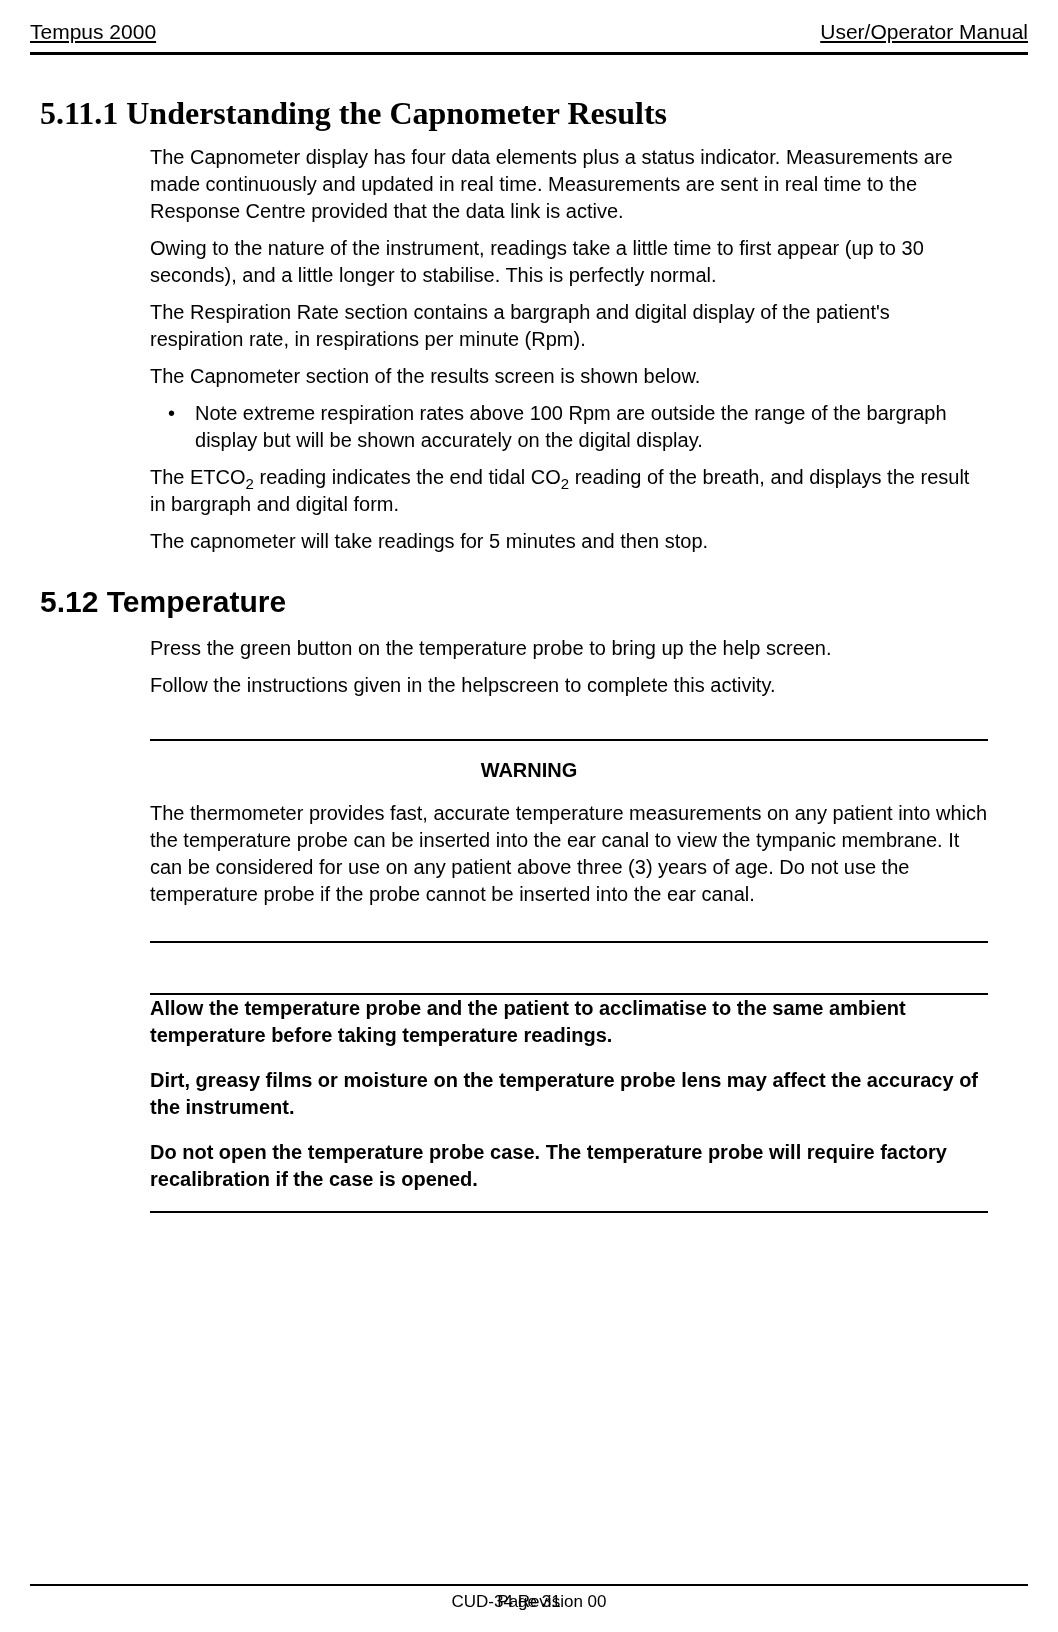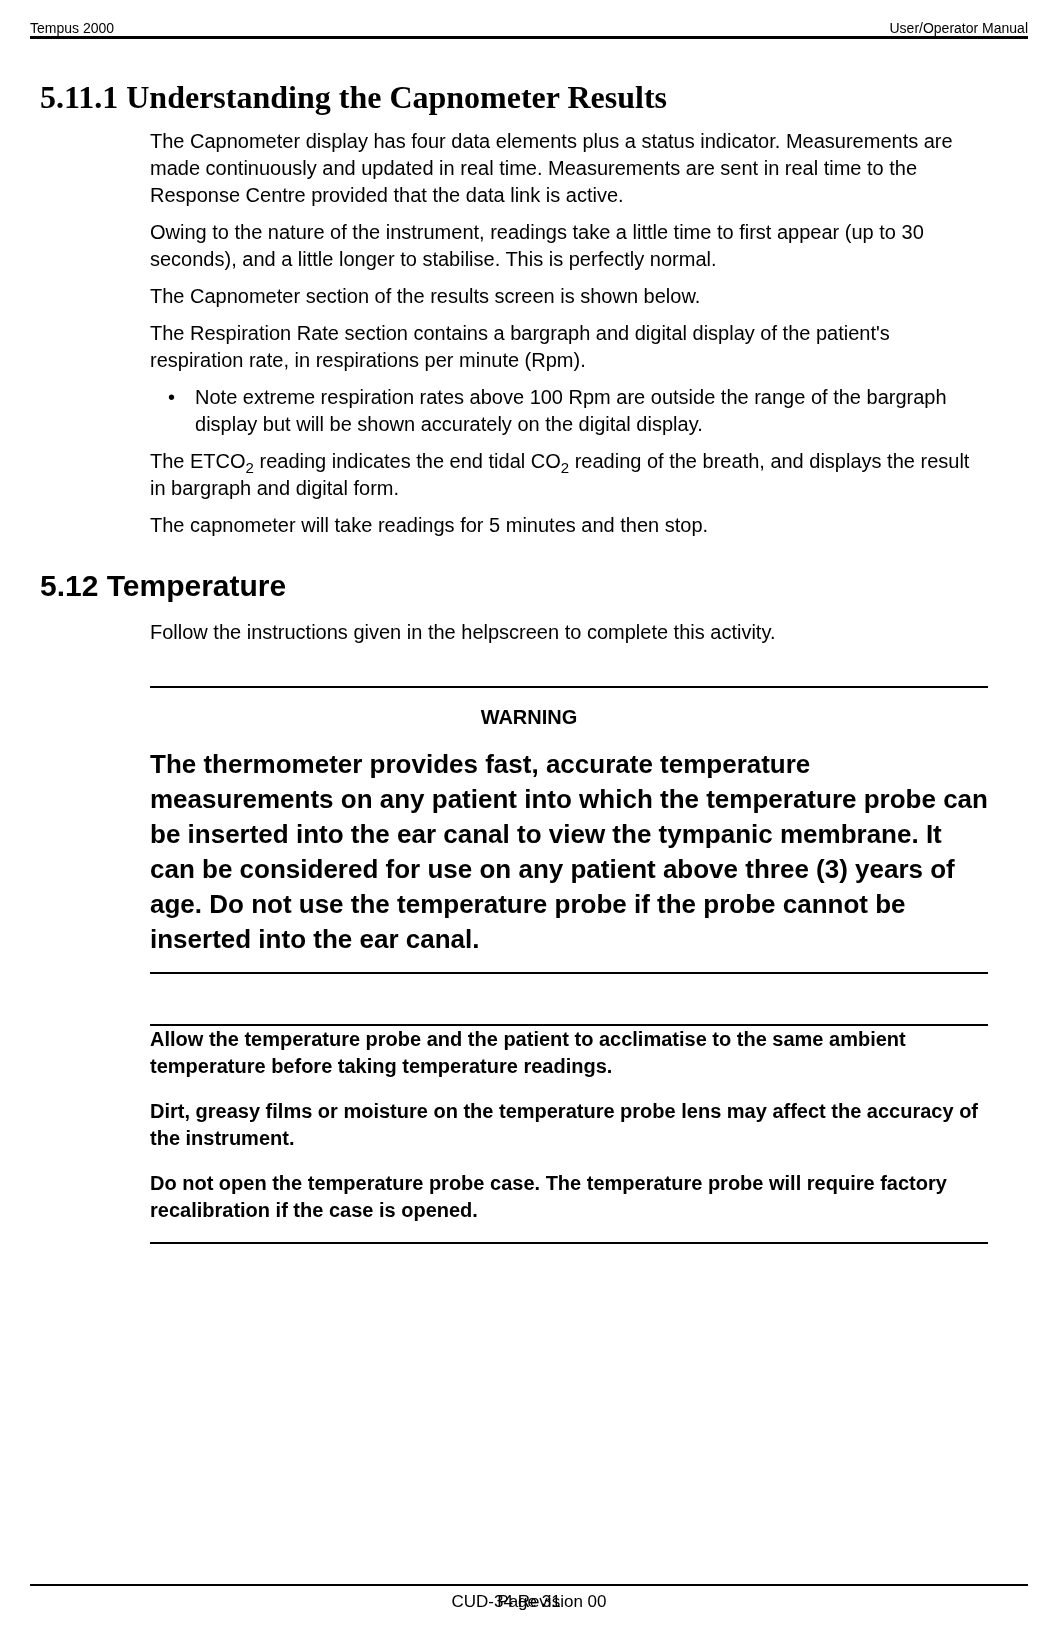--- a/index.html
+++ b/index.html
@@ -12,21 +12,23 @@
       background: #fff;
       color: #000;
       width: 1058px;
       height: 1632px;
       position: relative;
       padding: 20px 30px;
     }
     .header {
       display: flex;
       justify-content: space-between;
-      font-size: 14px;
+      font-size: 21px;
+      padding-bottom: 8px;
+      text-decoration: underline;
     }
     .header-rule {
       border-bottom: 3px solid #000;
       margin-bottom: 40px;
     }
     .content {
       padding: 0 10px;
     }
     .h3 {
       font-size: 32px;
@@ -72,26 +74,26 @@
       margin-left: 110px;
       margin-right: 30px;
     }
     .callout-heading {
       font-size: 20px;
       font-weight: bold;
       text-align: center;
       margin: 18px 0;
     }
     .callout-text {
-      font-size: 26px;
+      font-size: 20px;
       line-height: 1.35;
       margin-left: 110px;
       margin-right: 30px;
-      margin-bottom: 14px;
-      font-weight: bold;
+      margin-bottom: 33px;
+      font-weight: normal;
     }
     .callout-text-normal {
       font-size: 20px;
       line-height: 1.35;
       margin-left: 110px;
       margin-right: 30px;
       margin-bottom: 18px;
       font-weight: bold;
     }
     .footer {
@@ -129,32 +131,33 @@
   <span>Tempus 2000</span>
   <span>User/Operator Manual</span>
 </div>
 <div class="header-rule"></div>
 
 <div class="content">
 
   <div class="h3">5.11.1 Understanding the Capnometer Results</div>
   <div class="body-text">The Capnometer display has four data elements plus a status indicator. Measurements are made continuously and updated in real time.  Measurements are sent in real time to the Response Centre provided that the data link is active.</div>
   <div class="body-text">Owing to the nature of the instrument, readings take a little time to first appear (up to 30 seconds), and a little longer to stabilise.  This is perfectly normal.</div>
+  <div class="body-text">The Respiration Rate section contains a bargraph and digital display of the patient's respiration rate, in respirations per minute (Rpm).</div>
   <div class="body-text">The Capnometer section of the results screen is shown below.</div>
-  <div class="body-text">The Respiration Rate section contains a bargraph and digital display of the patient's respiration rate, in respirations per minute (Rpm).</div>
   <div class="bullet-item">
     <span class="bullet-marker">•</span>
     <span>Note extreme respiration rates above 100 Rpm are outside the range of the bargraph display but will be shown accurately on the digital display.</span>
   </div>
   <div class="body-text">
     <span>The ETCO</span><span class="sub">2</span><span> reading indicates the end tidal CO</span><span class="sub">2</span><span> reading of the breath, and displays the result in bargraph and digital form.</span>
   </div>
   <div class="body-text">The capnometer will take readings for 5 minutes and then stop.</div>
 
   <div class="h2">5.12  Temperature</div>
+  <div class="body-text">Press the green button on the temperature probe to bring up the help screen.</div>
   <div class="body-text">Follow the instructions given in the helpscreen to complete this activity.</div>
 
   <div class="spacer-30"></div>
   <div class="callout-rule"></div>
   <div class="callout-heading">WARNING</div>
   <div class="callout-text">The thermometer provides fast, accurate temperature measurements on any patient into which the temperature probe can be inserted into the ear canal to view the tympanic membrane.  It can be considered for use on any patient above three (3) years of age.  Do not use the temperature probe if the probe cannot be inserted into the ear canal.</div>
   <div class="callout-rule"></div>
 
   <div class="spacer-50"></div>
   <div class="callout-rule"></div>

